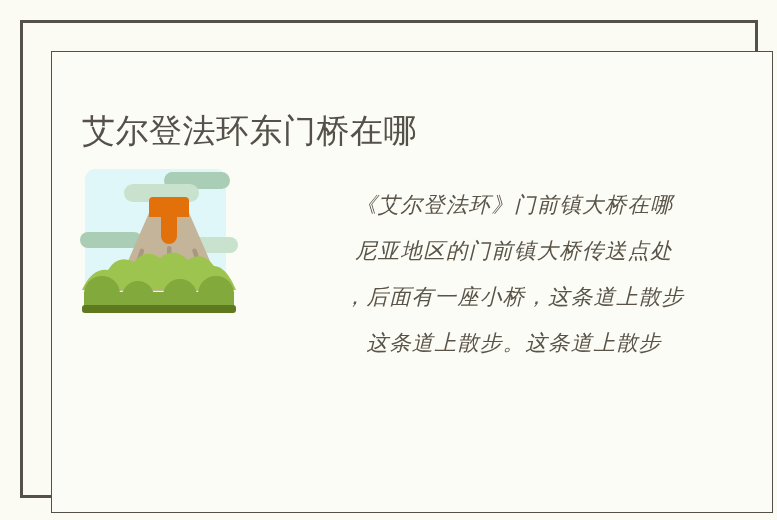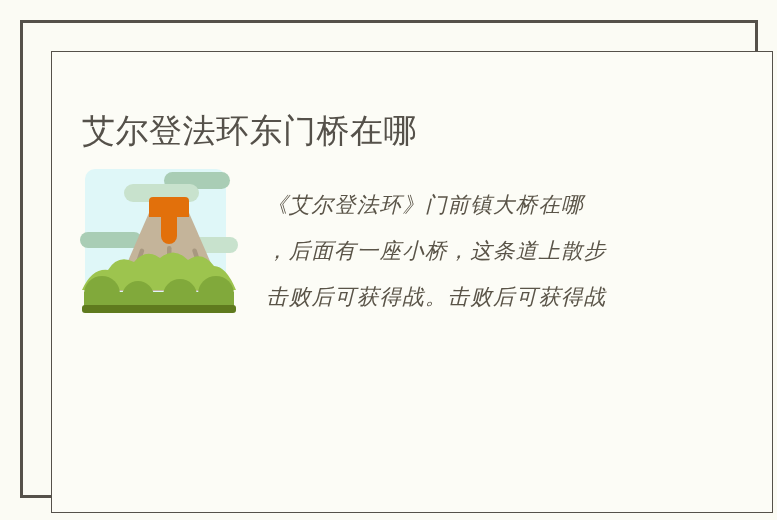--- a/index.html
+++ b/index.html
@@ -76,20 +76,21 @@
   }
   #volcano-svg { display: block; width: 158px; height: 158px; }
 
   
   #article-body {
     flex: 1 1 auto;
     margin-left: 28px;
     padding-top: 20px;
     max-height: 280px;
     overflow: hidden;
+    text-align: center;
   }
   .body-line {
     font-family: "DejaVu Serif", "Liberation Serif", serif;
     font-style: italic;
     font-size: 21.5px;
     line-height: 46px;
     color: #5A5448;
     letter-spacing: 1.2px;
     white-space: nowrap;
   }
@@ -136,22 +137,23 @@
             <circle cx="100" cy="132" r="17" fill="#81A93B"></circle>
             <circle cx="136" cy="130" r="18" fill="#81A93B"></circle>
             <rect x="4" y="128" width="150" height="16" fill="#81A93B"></rect>
 
             <rect x="2" y="141" width="154" height="8" rx="3" fill="#5F7A1E"></rect>
           </svg>
         </div>
 
         <div id="article-body">
           <div class="body-line">《艾尔登法环》门前镇大桥在哪</div>
+          <div class="body-line">尼亚地区的门前镇大桥传送点处</div>
           <div class="body-line">，后面有一座小桥，这条道上散步</div>
-          <div class="body-line">击败后可获得战。击败后可获得战</div>
+          <div class="body-line">这条道上散步。这条道上散步</div>
         </div>
 
       </div>
 
     </div>
   </div>
 
 </div>
 
 </body></html>

